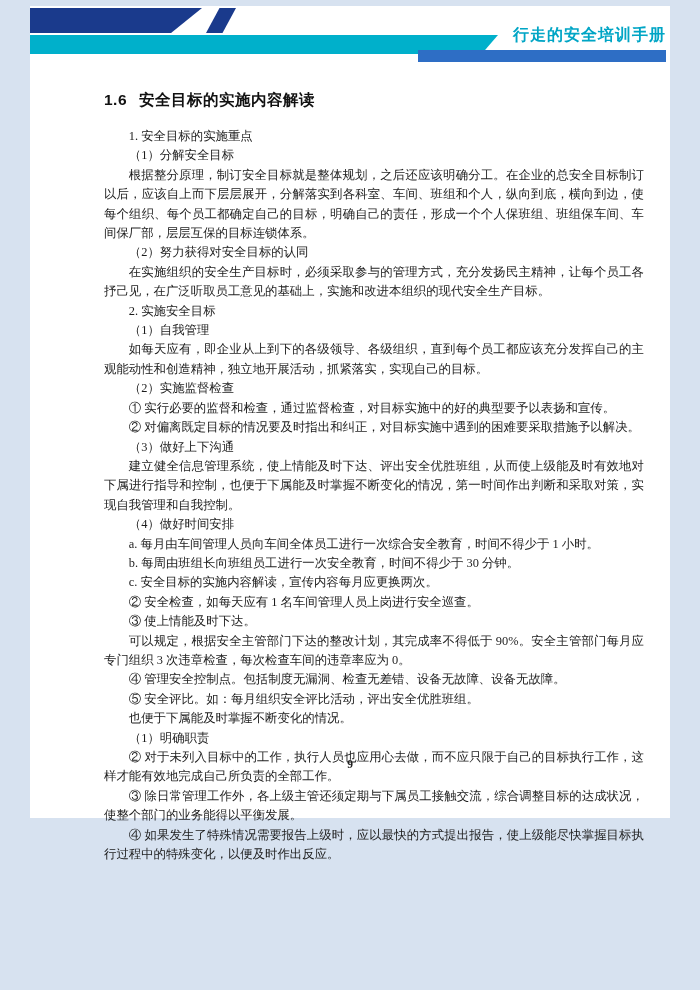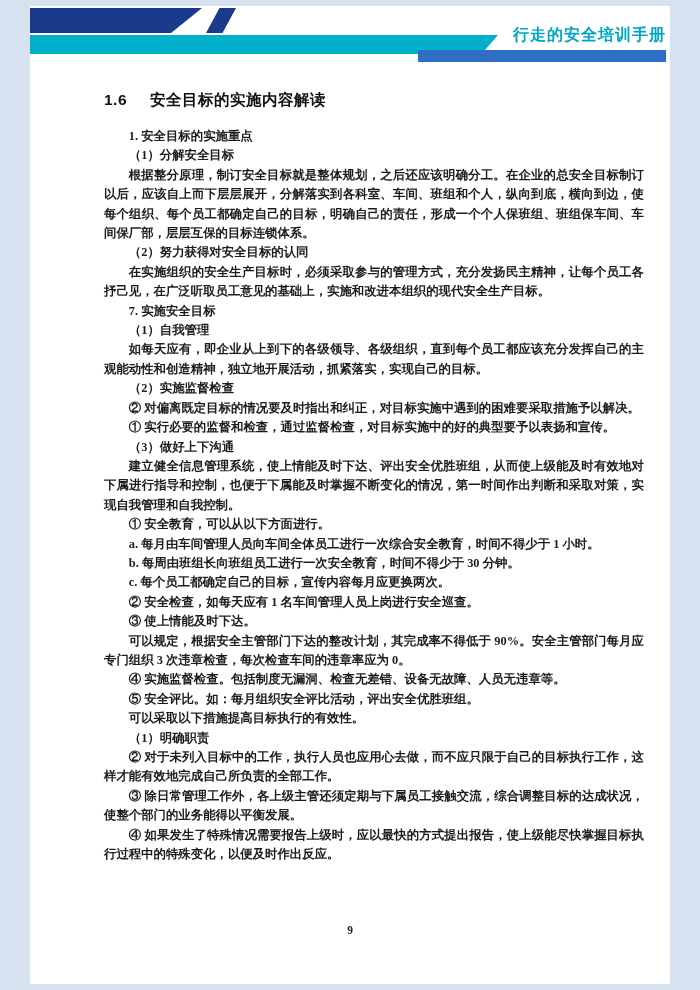--- a/index.html
+++ b/index.html
@@ -12,21 +12,21 @@
     background: #d7e2f0;
     overflow: hidden;
     font-family: "Liberation Serif", "DejaVu Serif", serif;
   }
 
   .sheet {
     position: absolute;
     left: 30px;
     top: 6px;
     width: 640px;
-    height: 978px;
+    height: 812px;
     background: #ffffff;
   }
 
   
   .page-header { position: relative; height: 58px; }
 
   .deco-navy {
     position: absolute;
     left: 0; top: 2px;
     width: 172px; height: 25px;
@@ -68,30 +68,29 @@
   .page-body { padding: 26px 26px 0 74px; }
 
   .section-heading {
     margin: 0 0 16px 0;
     font-family: "Liberation Sans", "DejaVu Sans", sans-serif;
     font-size: 15.5px;
     font-weight: bold;
     color: #111111;
     letter-spacing: 0.5px;
   }
-  .section-heading .heading-number { margin-right: 23px; }
+  .section-heading .heading-number { margin-right: 12px; }
 
   .paragraphs p {
     margin: 0;
     font-size: 12.4px;
     line-height: 19.4px;
     color: #1c1c1c;
     text-indent: 2em;
     text-align: justify;
-    font-weight: bold;
   }
 
   
   .page-footer {
     position: absolute;
     bottom: 46px; left: 0;
     width: 100%;
     text-align: center;
   }
   .page-number {
@@ -117,38 +116,38 @@
     <main class="page-body">
       <h1 class="section-heading">
         <span class="heading-number">1.6</span><span>安全目标的实施内容解读</span>
       </h1>
       <div class="paragraphs">
           <p>1. 安全目标的实施重点</p>
           <p>（1）分解安全目标</p>
           <p>根据整分原理，制订安全目标就是整体规划，之后还应该明确分工。在企业的总安全目标制订以后，应该自上而下层层展开，分解落实到各科室、车间、班组和个人，纵向到底，横向到边，使每个组织、每个员工都确定自己的目标，明确自己的责任，形成一个个人保班组、班组保车间、车间保厂部，层层互保的目标连锁体系。</p>
           <p>（2）努力获得对安全目标的认同</p>
           <p>在实施组织的安全生产目标时，必须采取参与的管理方式，充分发扬民主精神，让每个员工各抒己见，在广泛听取员工意见的基础上，实施和改进本组织的现代安全生产目标。</p>
-          <p>7. 实施安全目标</p>
+          <p>2. 实施安全目标</p>
           <p>（1）自我管理</p>
           <p>如每天应有，即企业从上到下的各级领导、各级组织，直到每个员工都应该充分发挥自己的主观能动性和创造精神，独立地开展活动，抓紧落实，实现自己的目标。</p>
           <p>（2）实施监督检查</p>
+          <p>① 实行必要的监督和检查，通过监督检查，对目标实施中的好的典型要予以表扬和宣传。</p>
           <p>② 对偏离既定目标的情况要及时指出和纠正，对目标实施中遇到的困难要采取措施予以解决。</p>
-          <p>① 实行必要的监督和检查，通过监督检查，对目标实施中的好的典型要予以表扬和宣传。</p>
           <p>（3）做好上下沟通</p>
           <p>建立健全信息管理系统，使上情能及时下达、评出安全优胜班组，从而使上级能及时有效地对下属进行指导和控制，也便于下属能及时掌握不断变化的情况，第一时间作出判断和采取对策，实现自我管理和自我控制。</p>
-          <p>① 安全教育，可以从以下方面进行。</p>
+          <p>（4）做好时间安排</p>
           <p>a. 每月由车间管理人员向车间全体员工进行一次综合安全教育，时间不得少于 1 小时。</p>
           <p>b. 每周由班组长向班组员工进行一次安全教育，时间不得少于 30 分钟。</p>
-          <p>c. 每个员工都确定自己的目标，宣传内容每月应更换两次。</p>
+          <p>c. 安全目标的实施内容解读，宣传内容每月应更换两次。</p>
           <p>② 安全检查，如每天应有 1 名车间管理人员上岗进行安全巡查。</p>
           <p>③ 使上情能及时下达。</p>
           <p>可以规定，根据安全主管部门下达的整改计划，其完成率不得低于 90%。安全主管部门每月应专门组织 3 次违章检查，每次检查车间的违章率应为 0。</p>
-          <p>④ 实施监督检查。包括制度无漏洞、检查无差错、设备无故障、人员无违章等。</p>
+          <p>④ 管理安全控制点。包括制度无漏洞、检查无差错、设备无故障、设备无故障。</p>
           <p>⑤ 安全评比。如：每月组织安全评比活动，评出安全优胜班组。</p>
-          <p>可以采取以下措施提高目标执行的有效性。</p>
+          <p>也便于下属能及时掌握不断变化的情况。</p>
           <p>（1）明确职责</p>
           <p>② 对于未列入目标中的工作，执行人员也应用心去做，而不应只限于自己的目标执行工作，这样才能有效地完成自己所负责的全部工作。</p>
           <p>③ 除日常管理工作外，各上级主管还须定期与下属员工接触交流，综合调整目标的达成状况，使整个部门的业务能得以平衡发展。</p>
           <p>④ 如果发生了特殊情况需要报告上级时，应以最快的方式提出报告，使上级能尽快掌握目标执行过程中的特殊变化，以便及时作出反应。</p>
         </div>
     </main>
 
     <footer class="page-footer">
       <span class="page-number">9</span>
     </footer>

